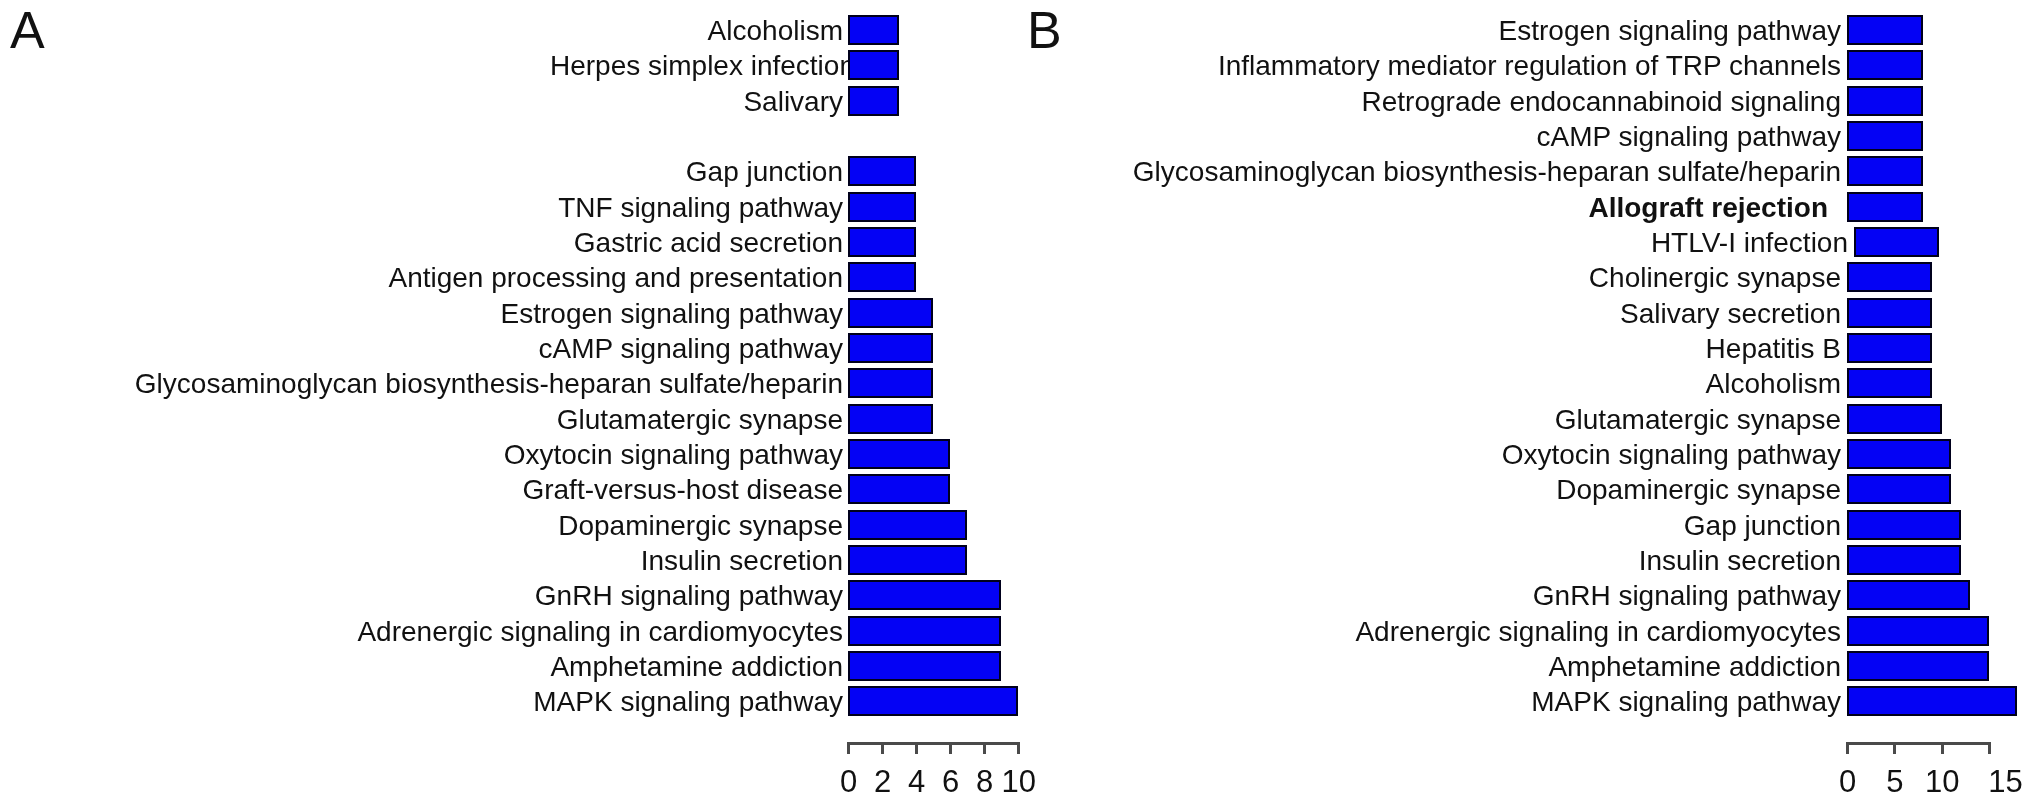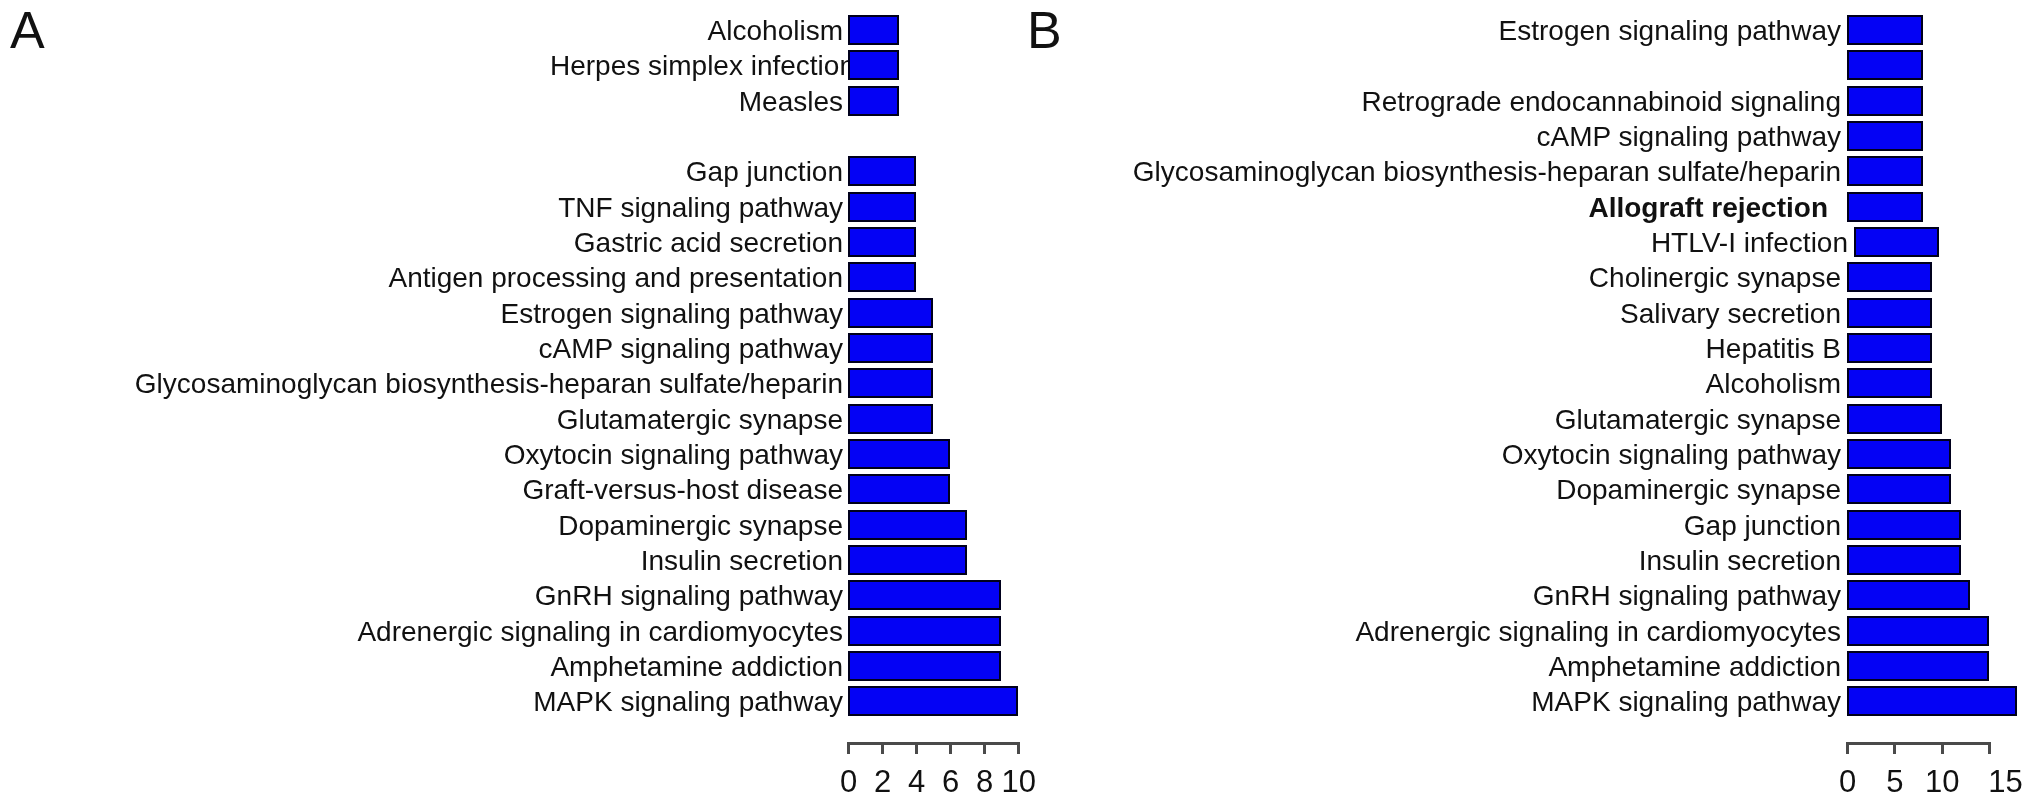--- a/index.html
+++ b/index.html
@@ -94,21 +94,21 @@
   <div class="rows-layer" id="rowsA">
       <div class="chart-row" style="top: 0px;">
         <span class="rlabel" style="right: 1189px;">Alcoholism</span>
         <div class="bar" style="left: 848px; width: 51.09px;"></div>
       </div>
       <div class="chart-row" style="top: 35.33px; padding-left: 12px;">
         <span class="rlabel" style="right: 1189px;">Herpes simplex infection</span>
         <div class="bar" style="left: 848px; width: 51.09px;"></div>
       </div>
       <div class="chart-row" style="top: 70.66px;">
-        <span class="rlabel" style="right: 1189px;">Measles</span>
+        <span class="rlabel" style="right: 1189px;">Salivary</span>
         <div class="bar" style="left: 848px; width: 51.09px;"></div>
       </div>
       <div class="chart-row" style="top: 141.32px;">
         <span class="rlabel" style="right: 1189px;">Gap junction</span>
         <div class="bar" style="left: 848px; width: 68.12px;"></div>
       </div>
       <div class="chart-row" style="top: 176.65px;">
         <span class="rlabel" style="right: 1189px;">TNF signaling pathway</span>
         <div class="bar" style="left: 848px; width: 68.12px;"></div>
       </div>
@@ -168,20 +168,21 @@
         <span class="rlabel" style="right: 1189px;">MAPK signaling pathway</span>
         <div class="bar" style="left: 848px; width: 170.3px;"></div>
       </div>
     </div>
   <div class="rows-layer" id="rowsB">
       <div class="chart-row" style="top: 0px;">
         <span class="rlabel" style="right: 191px;">Estrogen signaling pathway</span>
         <div class="bar" style="left: 1847px; width: 75.76px;"></div>
       </div>
       <div class="chart-row" style="top: 35.33px;">
+        <span class="rlabel" style="right: 191px;">Inflammatory mediator regulation of TRP channels</span>
         <div class="bar" style="left: 1847px; width: 75.76px;"></div>
       </div>
       <div class="chart-row" style="top: 70.66px;">
         <span class="rlabel" style="right: 191px;">Retrograde endocannabinoid signaling</span>
         <div class="bar" style="left: 1847px; width: 75.76px;"></div>
       </div>
       <div class="chart-row" style="top: 105.99px;">
         <span class="rlabel" style="right: 191px;">cAMP signaling pathway</span>
         <div class="bar" style="left: 1847px; width: 75.76px;"></div>
       </div>

